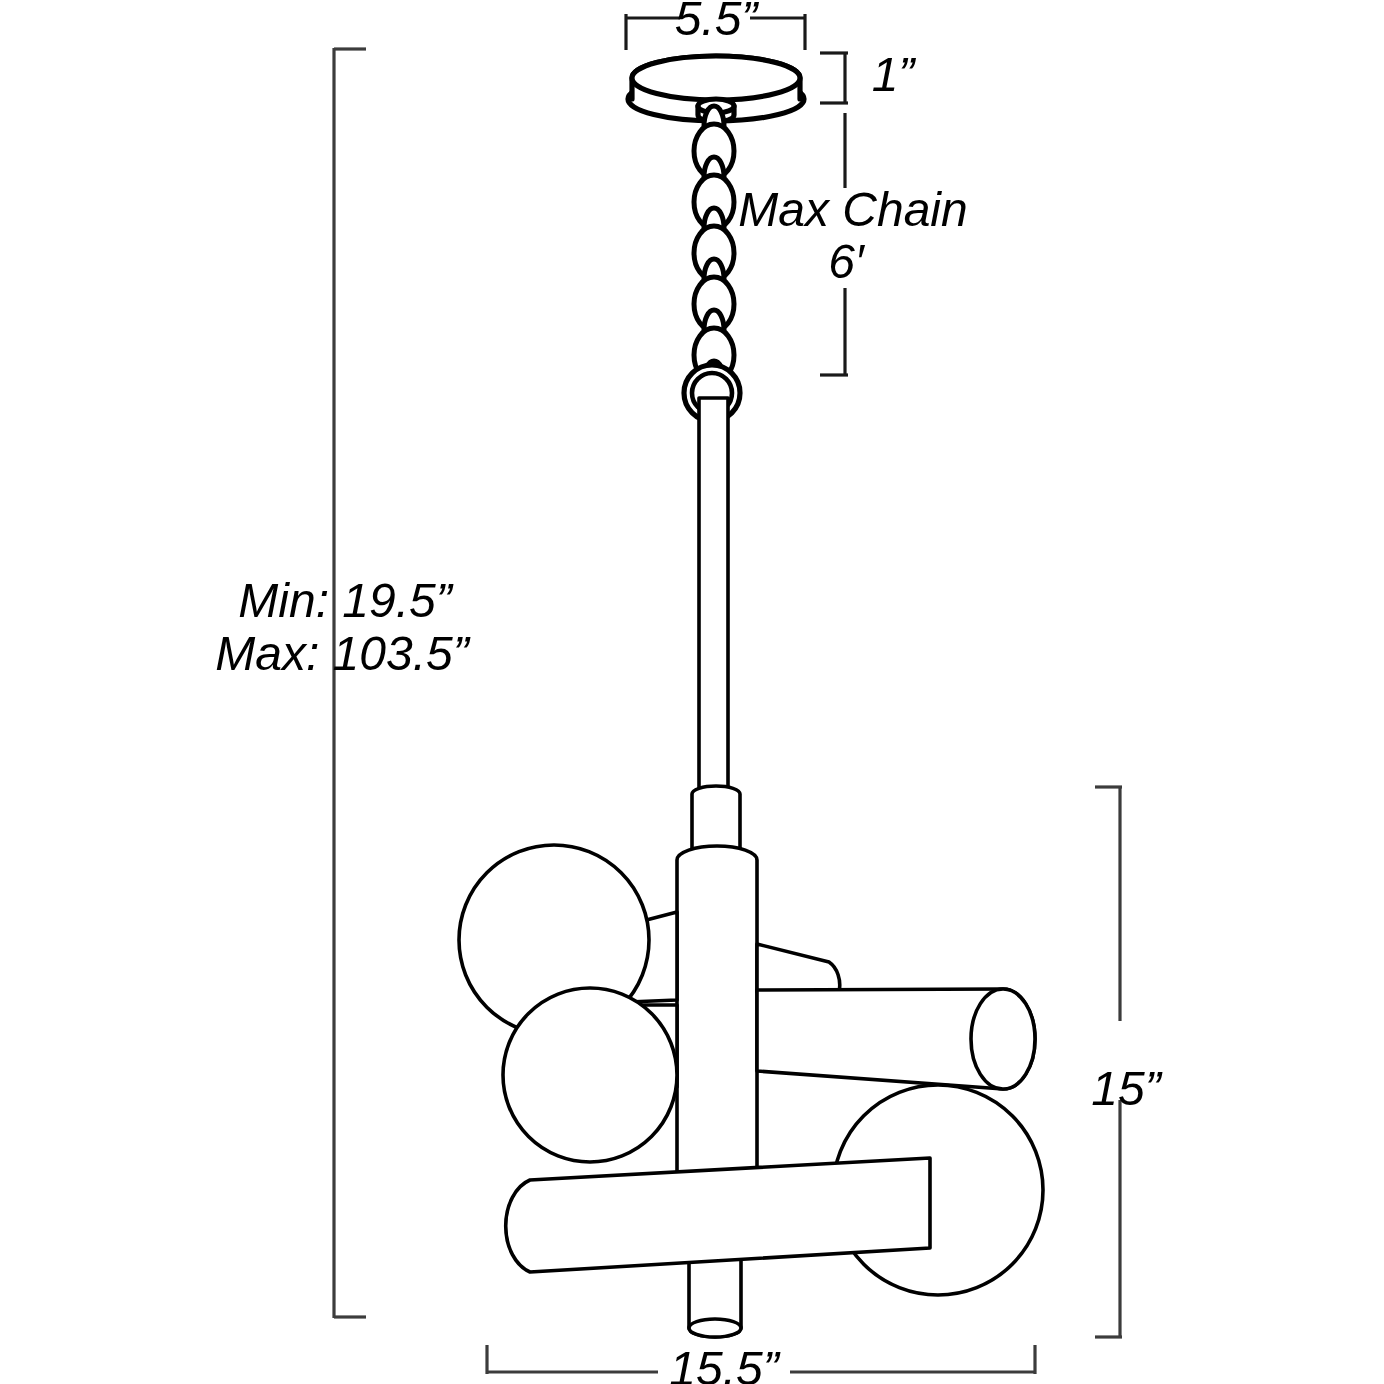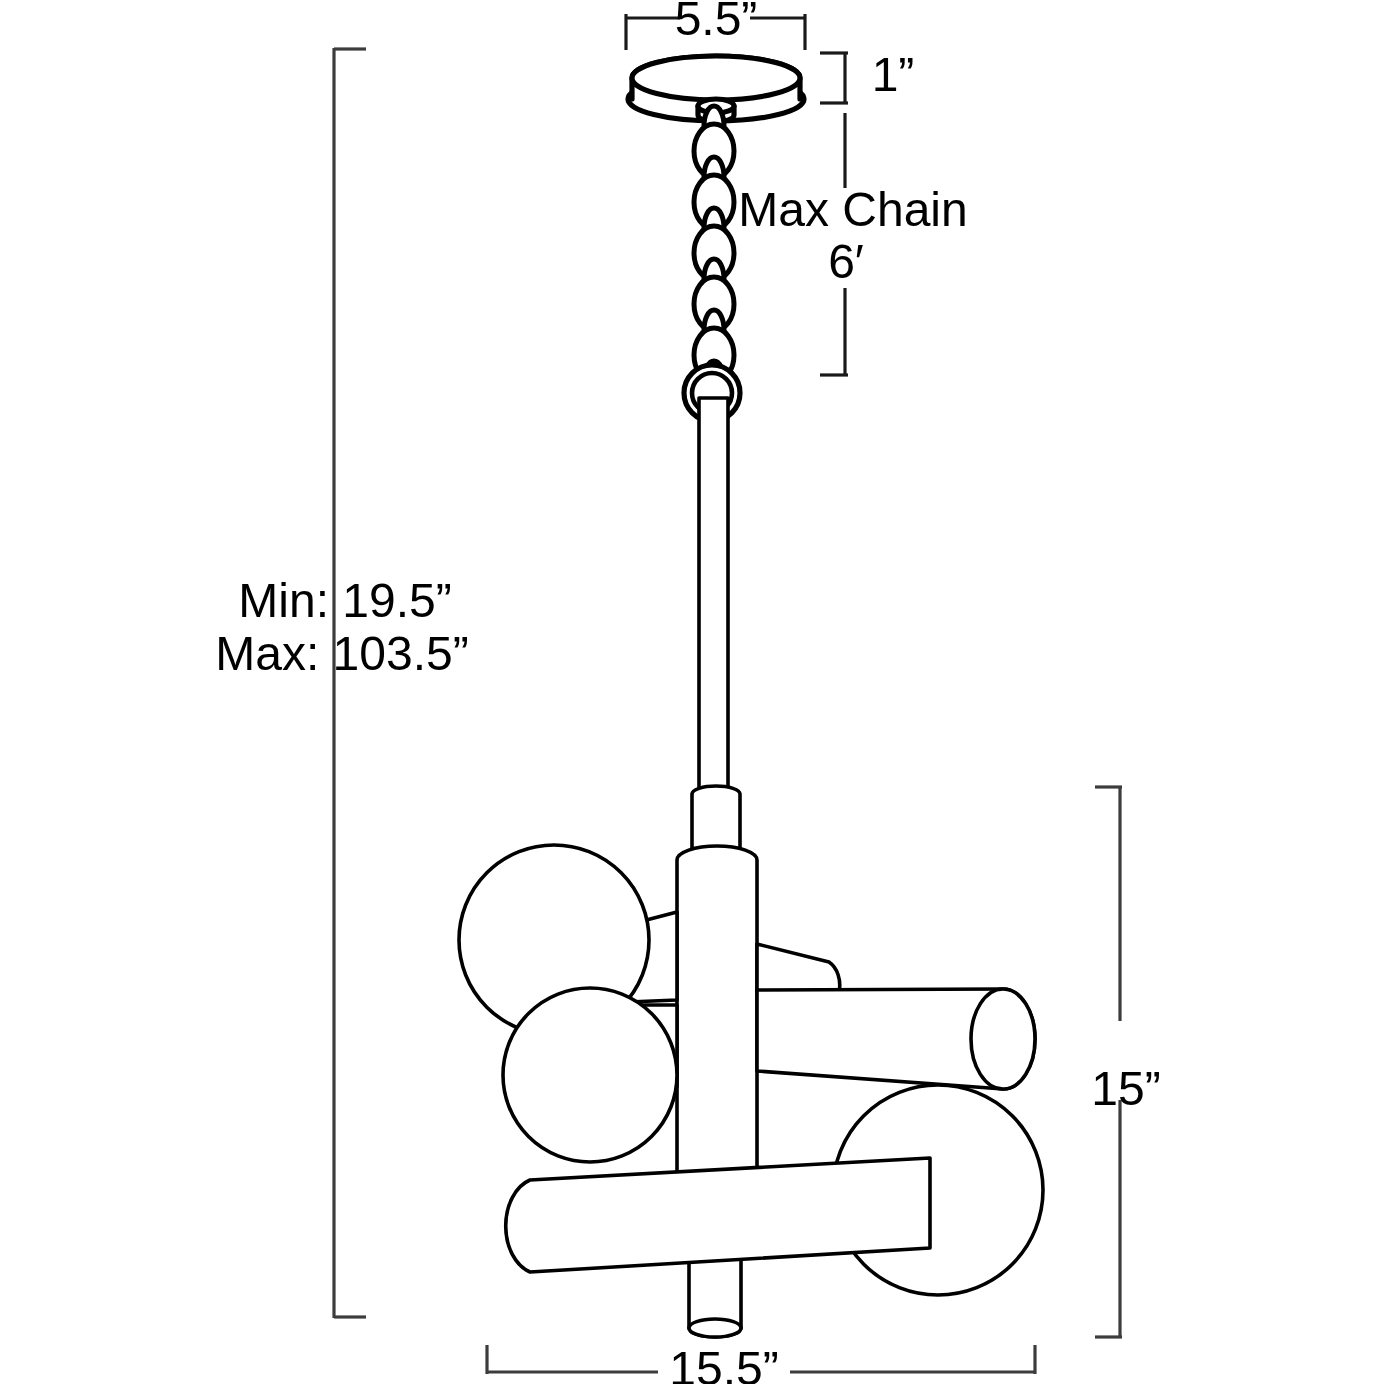--- a/index.html
+++ b/index.html
@@ -11,20 +11,21 @@
     width: 1384px;
     height: 1384px;
     font-family: "Liberation Sans", sans-serif;
     overflow: hidden;
   }
   #sheet {
     position: relative;
     width: 1384px;
     height: 1384px;
     background: #ffffff;
+    font-style: italic;
   }
   #sheet svg {
     display: block;
   }
   .dim-text {
     font-family: "Liberation Sans", sans-serif;
     fill: #000000;
     font-size: 46px;
     text-anchor: middle;
     dominant-baseline: middle;

